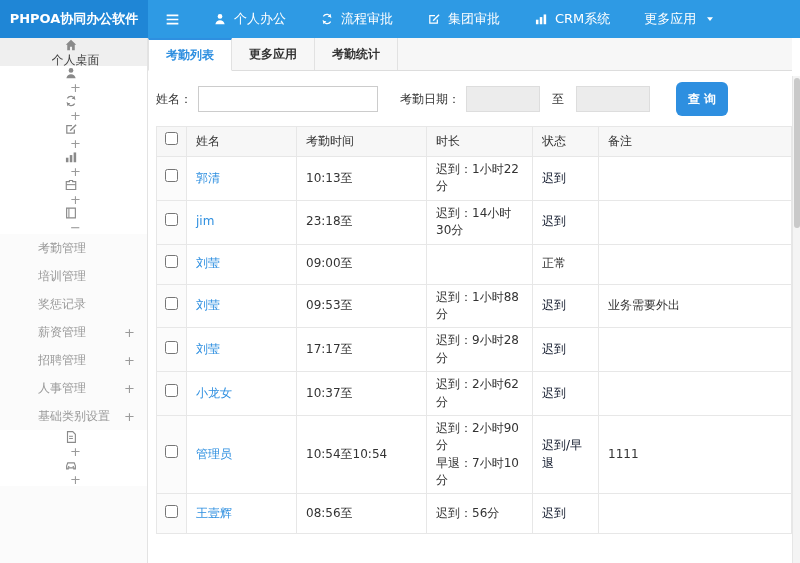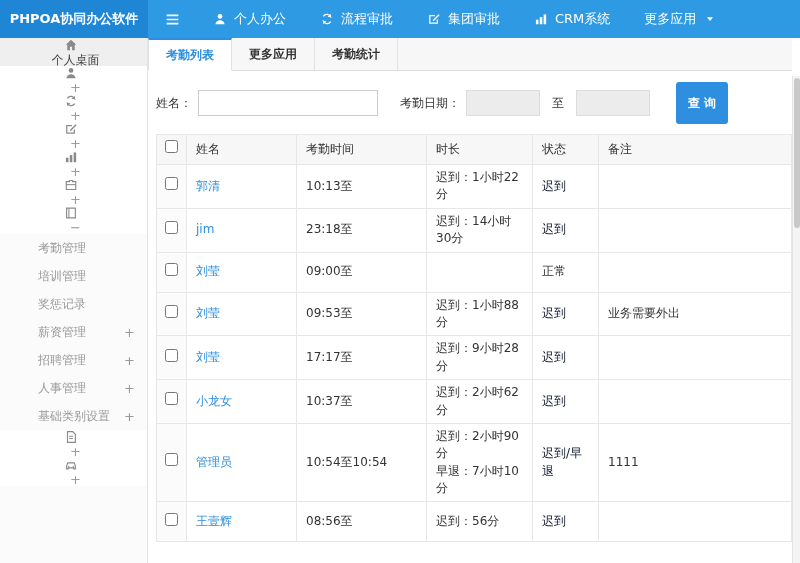--- a/index.html
+++ b/index.html
@@ -50,21 +50,21 @@
     border-left: 1px solid #e2e2e2; margin-bottom: -1px; border-bottom: 1px solid #fff;
   }
 
   .filters { display: flex; align-items: center; padding: 11px 8px 10px; gap: 6px; }
   .flabel { color: #333; white-space: nowrap; }
   .filters input { height: 26px; border: 1px solid #ccc; padding: 0 5px; font-family: inherit; font-size: 12px; }
   .name-input { width: 180px; background: #fff; margin-right: 16px; }
   .date-input { width: 74px; background: #ececec; border: 1px solid #ddd !important; }
   .to-label { margin: 0 6px; }
   .btn { border: none; color: #fff; font-size: 12px; font-family: inherit; cursor: pointer; border-radius: 3px; }
-  .btn-query { width: 52px; height: 42px; background: #2e8fe0; margin-left: 20px; font-weight: bold; }
+  .btn-query { width: 52px; height: 34px; background: #2e8fe0; margin-left: 20px; font-weight: bold; border-radius: 6px; }
 
   .actions { display: flex; gap: 10px; padding: 3px 8px 12px; }
   .btn-danger { background: #e8544a; padding: 7px 10px; }
   .btn-teal { background: #4ab3c6; padding: 7px 10px; }
 
   .table-wrap { padding: 0 0 0 8px; overflow: hidden; flex: 1; }
   table { border-collapse: collapse; width: 100%; table-layout: fixed; font-size: 12px; }
   th, td { border: 1px solid #e7e7e7; padding: 4px 9px; text-align: left; vertical-align: middle; line-height: 1.45; }
   thead th { background: #f7f7f7; height: 30px; font-weight: normal; color: #333; margin-top: 9px; }
   tbody td { height: 40px; background: #fff; }

